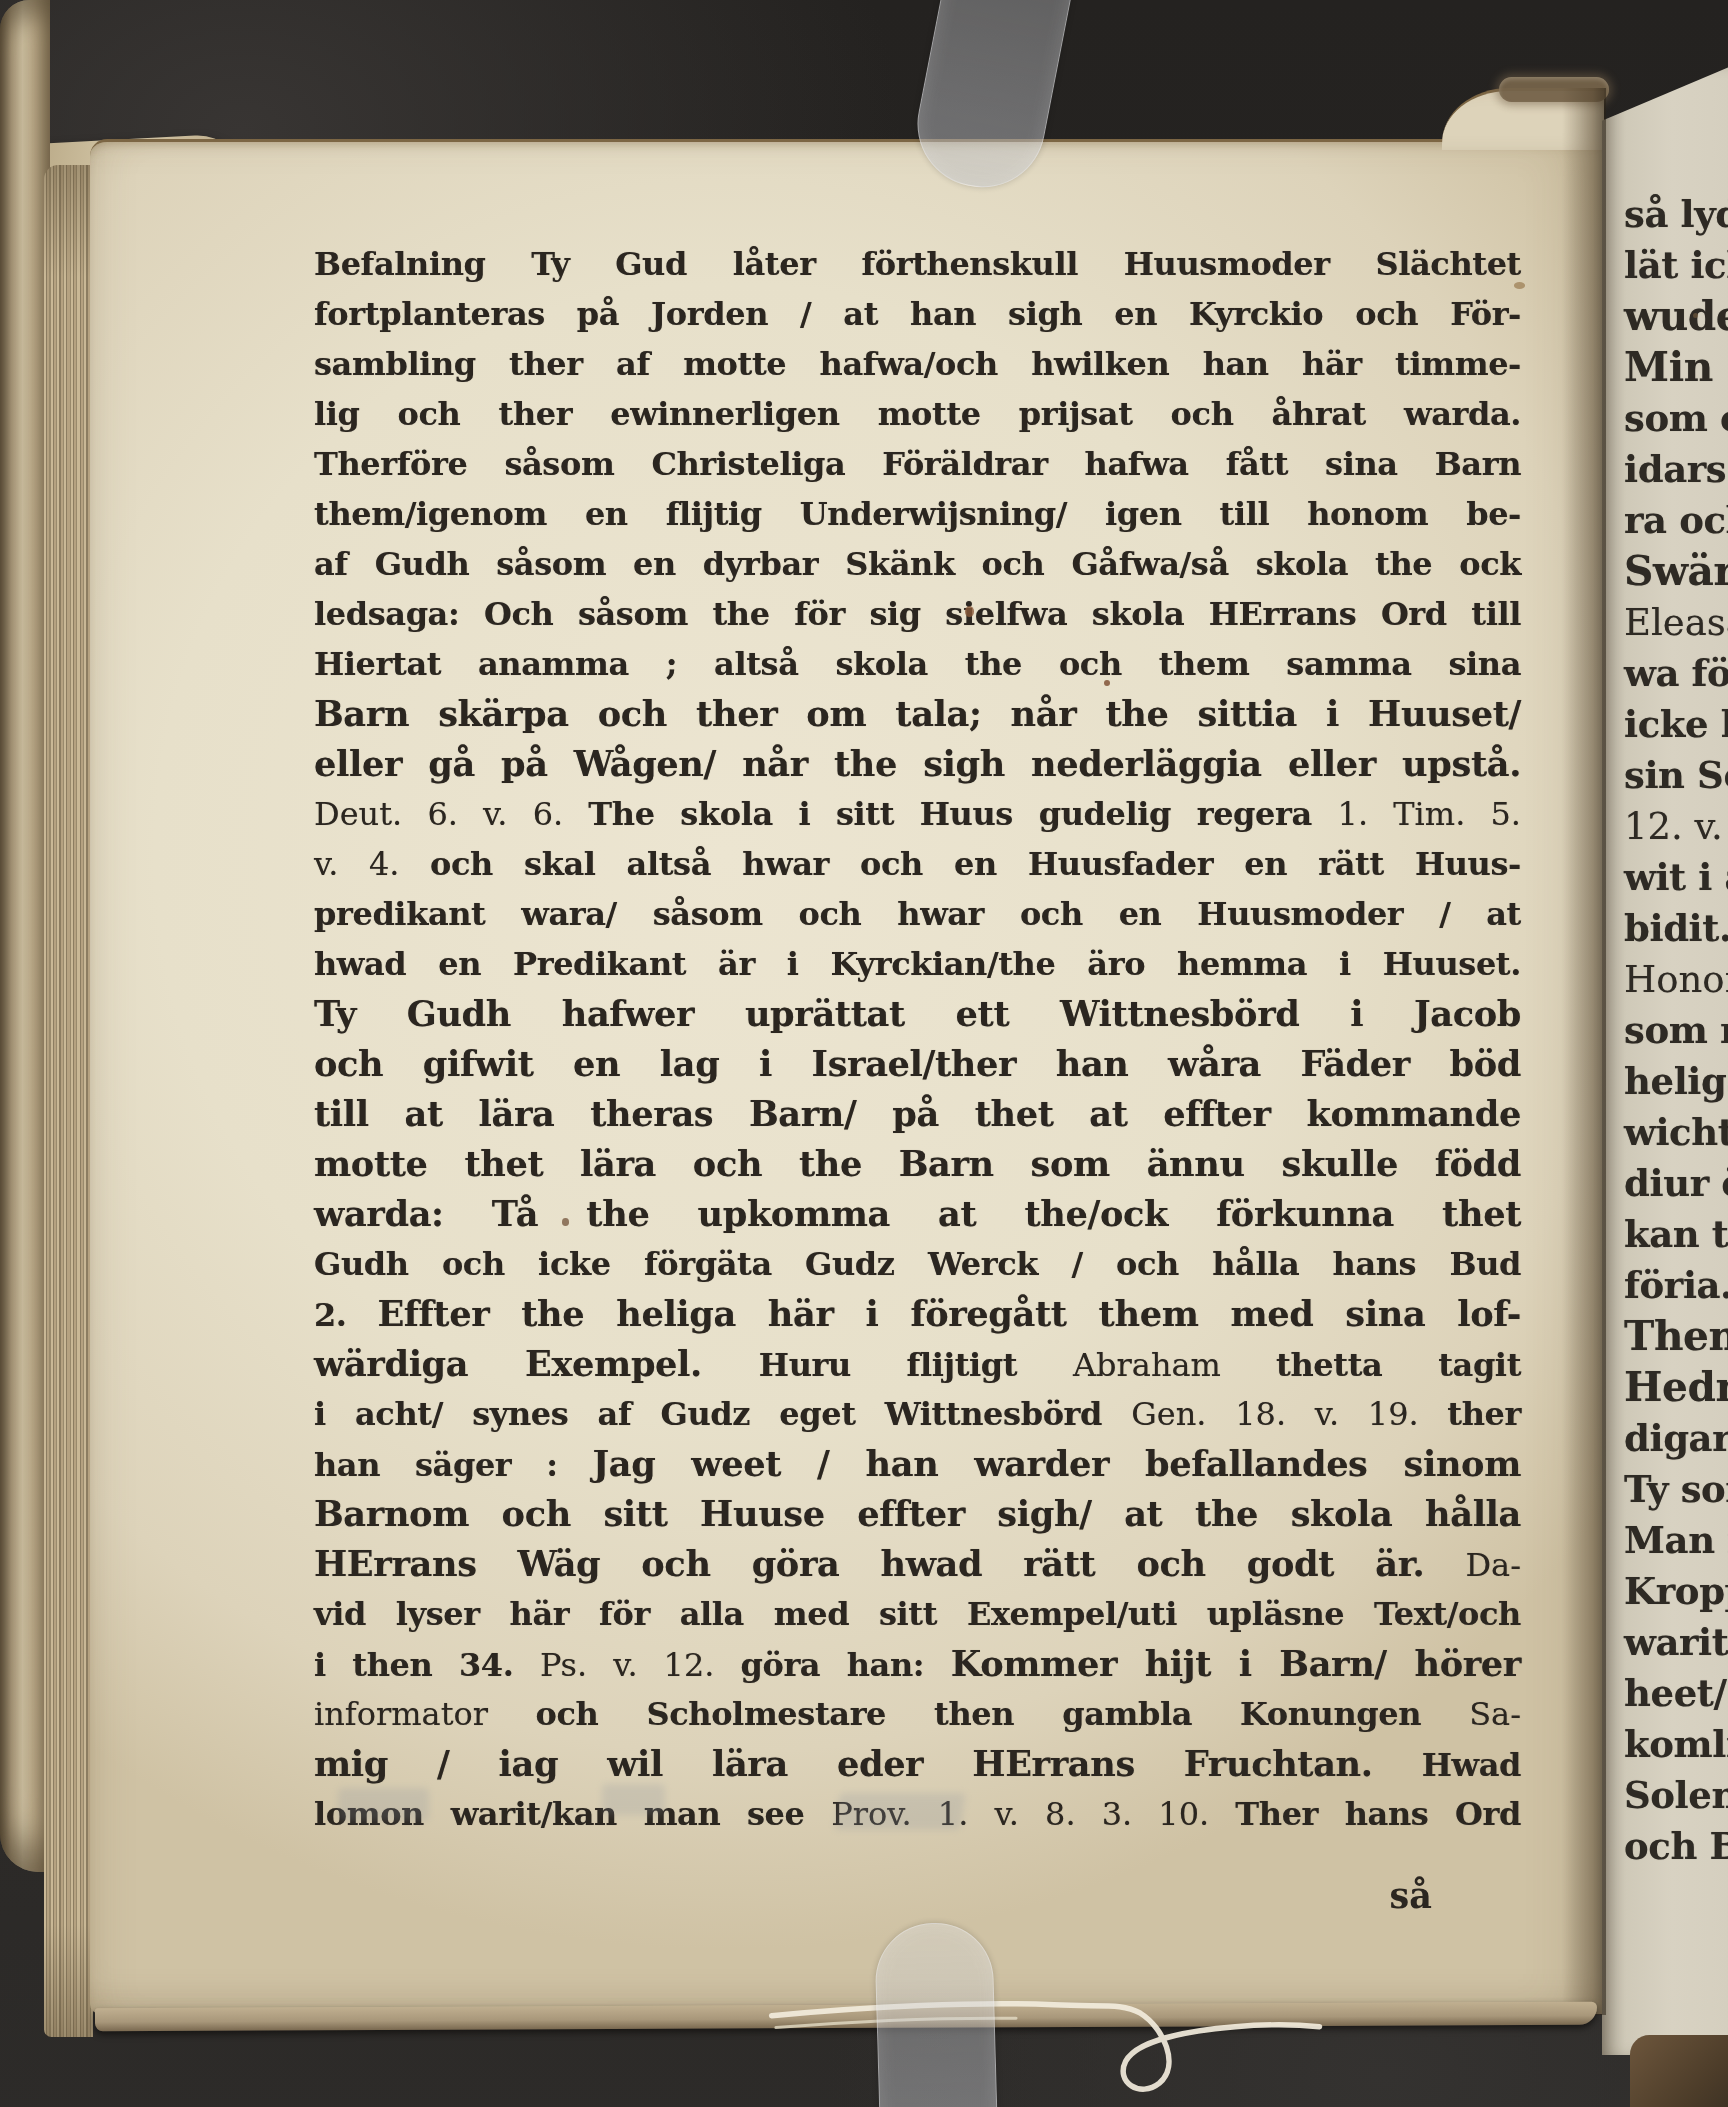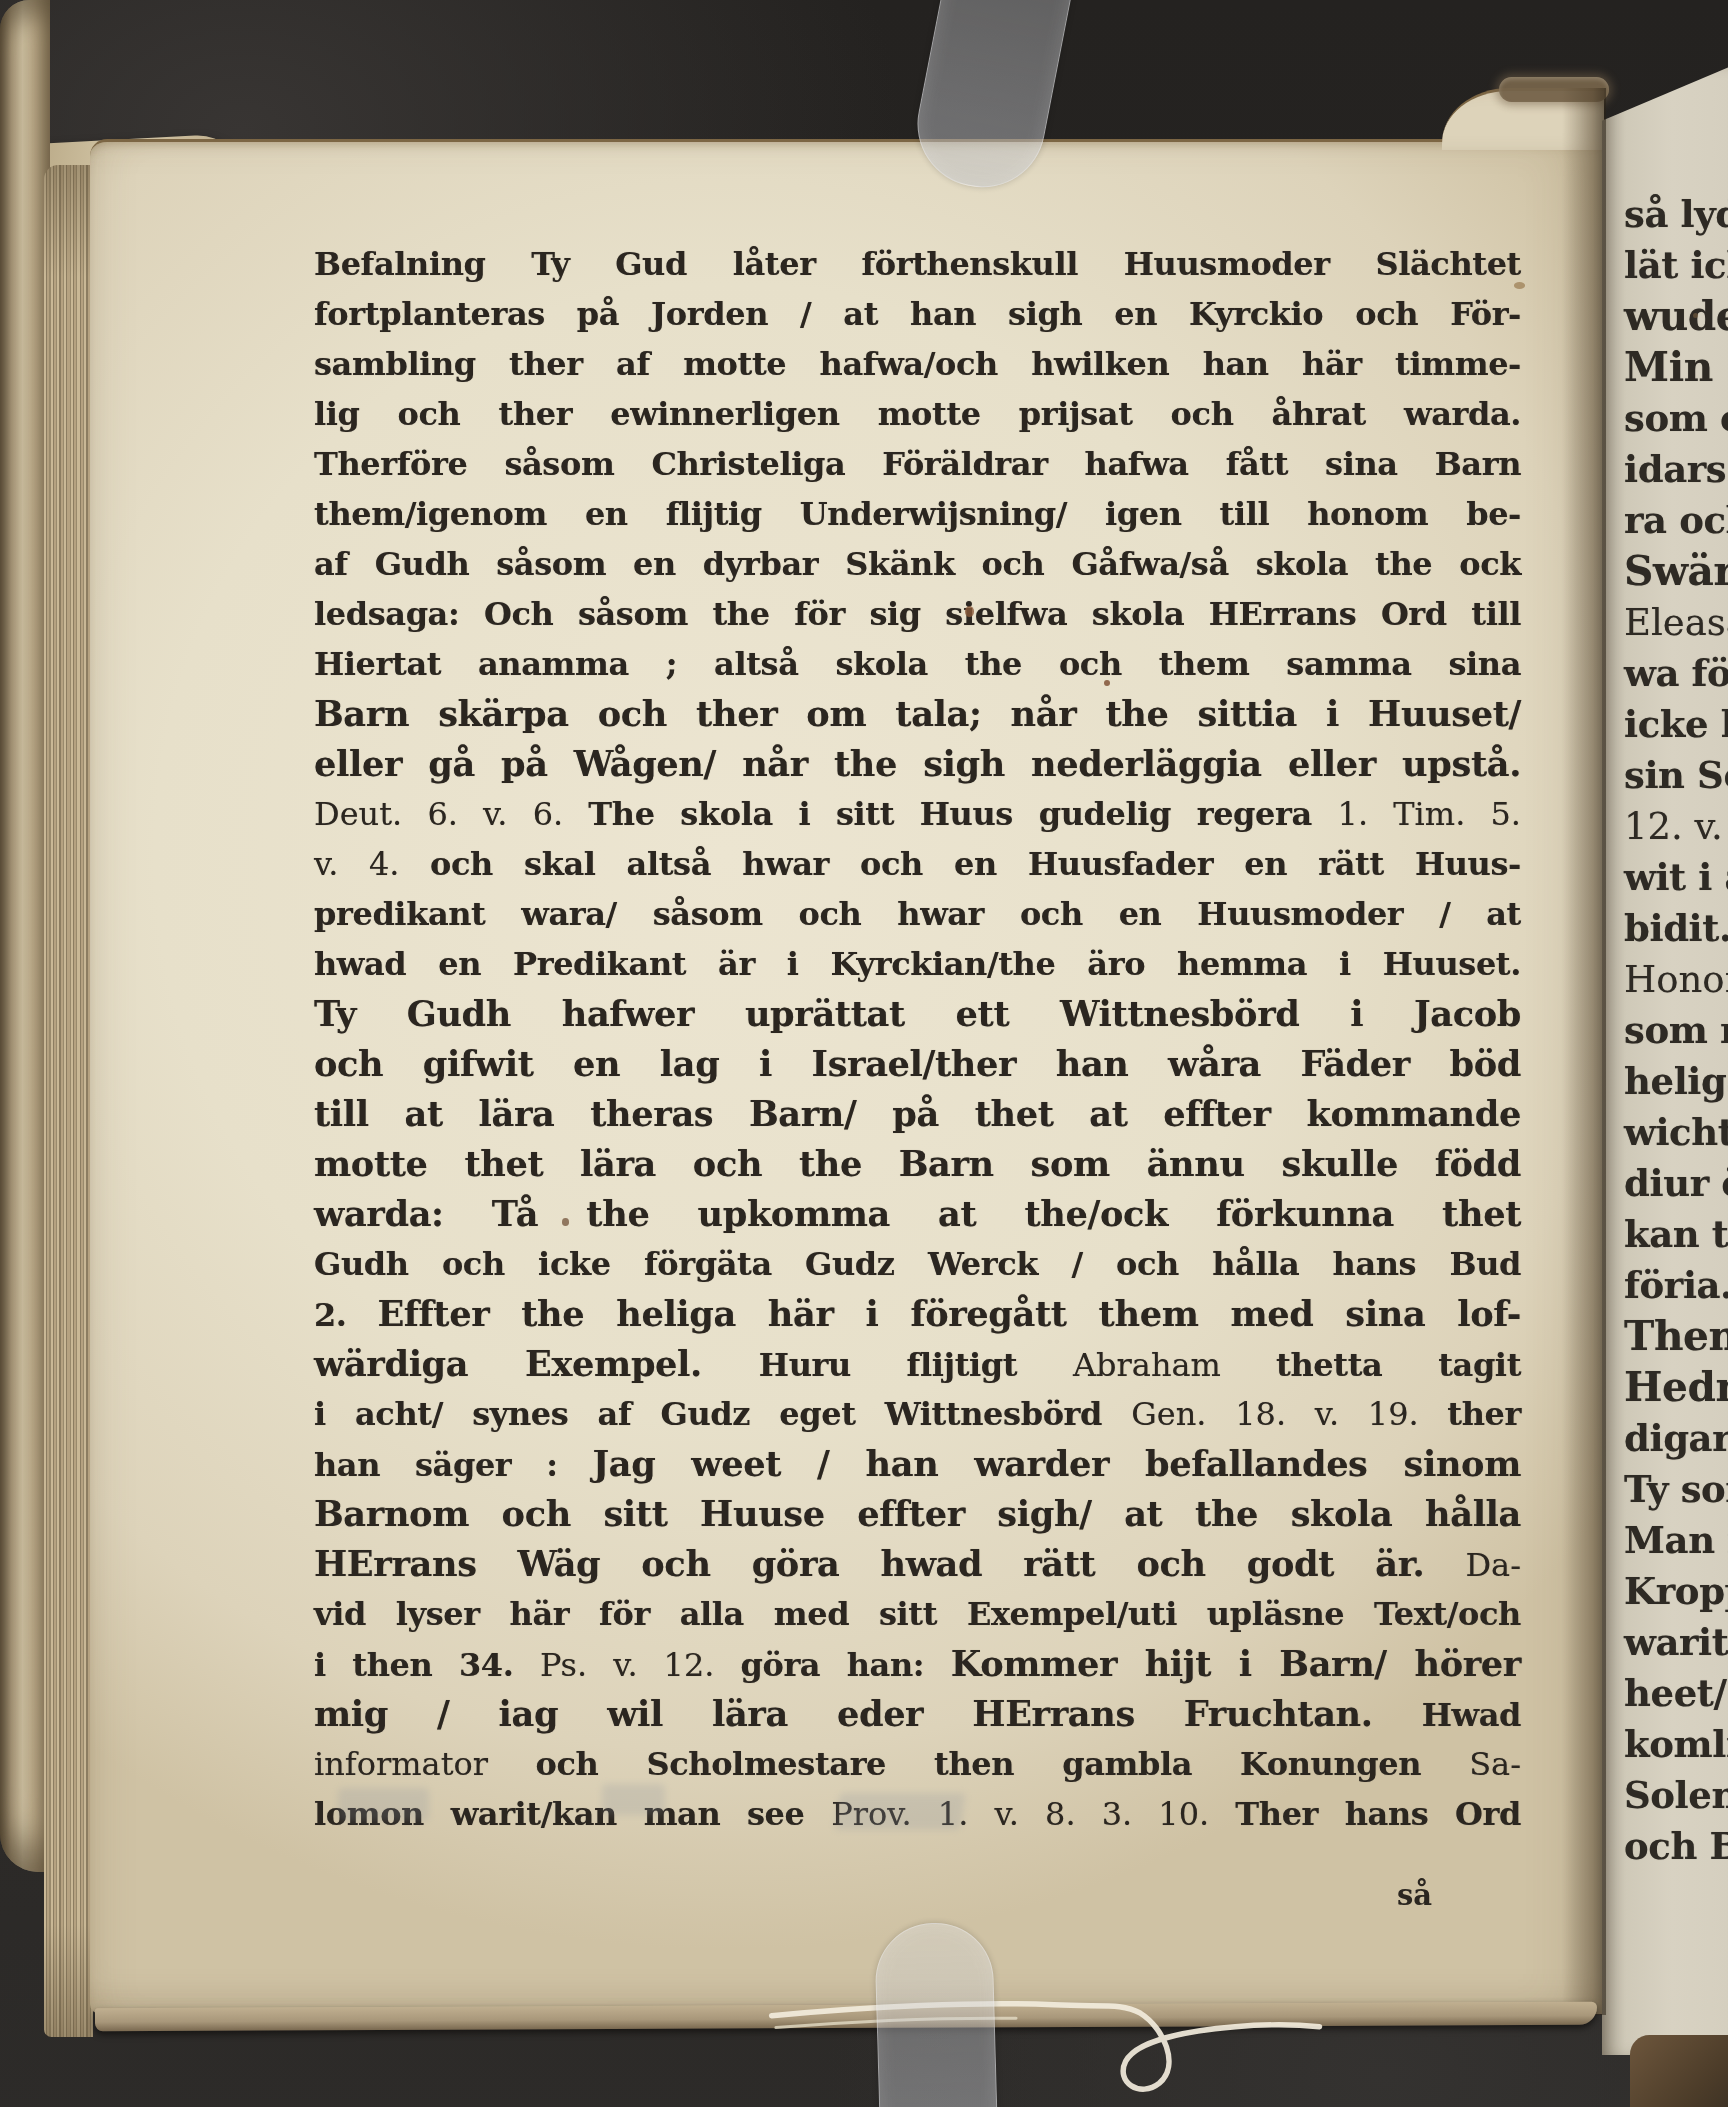--- a/index.html
+++ b/index.html
@@ -52,21 +52,21 @@
   .text-left{position:absolute;left:314px;top:239px;width:1207px;color:#2b2620;
     font-size:32px;text-shadow:0 0 0.8px rgba(43,38,32,.38);}
   .text-left .line{height:50px;line-height:50px;text-align:justify;text-align-last:justify;white-space:nowrap;}
   .text-right{position:absolute;left:1624px;top:189px;width:110px;color:#2e2a24;
     font-size:37px;text-shadow:0 0 0.8px rgba(46,42,36,.4);}
   .text-right .line{height:51px;line-height:51px;white-space:nowrap;text-align:left;text-align-last:left;}
   .fr{font-weight:700;letter-spacing:-0.4px;}
   .frb{font-weight:700;font-size:1.1em;letter-spacing:-0.4px;}
   .rm{font-weight:400;letter-spacing:0;}
   .catchword{position:absolute;left:314px;top:1870px;width:1207px;height:51px;line-height:51px;
-    text-align:right;padding-right:0;color:#2b2620;font-size:29px;font-weight:700;}
+    text-align:right;padding-right:0;color:#2b2620;font-size:35px;font-weight:700;}
   .catchword span{margin-right:89px;}
   
   .under-edge{position:absolute;left:95px;top:2005px;width:1502px;height:23px;
     background:linear-gradient(180deg,#c0af90 0%,#a8977a 60%,#7a6950 100%);
     border-radius:4.2px 7.6px 25px 11px;transform:rotate(-0.25deg);
     box-shadow:0 3.4px 6.7px rgba(10,8,6,.6);}
   .thread{position:absolute;left:759px;top:1977px;pointer-events:none;}
   .smudge{position:absolute;background:#8e959e;opacity:.22;filter:blur(3.8px);border-radius:5px;}
   .sm1{left:837px;top:1793px;width:126px;height:37px;transform:skewX(-8deg);}
   .sm2{left:338px;top:1788px;width:91px;height:33px;}
@@ -125,22 +125,22 @@
       <div class="line"><span class="frb">warda: Tå the upkomma at the/ock förkunna thet</span></div>
       <div class="line"><span class="fr">Gudh och icke förgäta Gudz Werck / och hålla hans Bud</span></div>
       <div class="line"><span class="fr">2. </span><span class="frb">Effter the heliga här i föregått them med sina lof-</span></div>
       <div class="line"><span class="frb">wärdiga Exempel. </span><span class="fr">Huru flijtigt </span><span class="rm">Abraham </span><span class="fr">thetta tagit</span></div>
       <div class="line"><span class="fr">i acht/ synes af Gudz eget Wittnesbörd </span><span class="rm">Gen. 18. v. 19. </span><span class="fr">ther</span></div>
       <div class="line"><span class="fr">han säger : </span><span class="frb">Jag weet / han warder befallandes sinom</span></div>
       <div class="line"><span class="frb">Barnom och sitt Huuse effter sigh/ at the skola hålla</span></div>
       <div class="line"><span class="frb">HErrans Wäg och göra hwad rätt och godt är. </span><span class="rm">Da-</span></div>
       <div class="line"><span class="fr">vid lyser här för alla med sitt Exempel/uti upläsne Text/och</span></div>
       <div class="line"><span class="fr">i then 34. </span><span class="rm">Ps. v. 12. </span><span class="fr">göra han: </span><span class="frb">Kommer hijt i Barn/ hörer</span></div>
+      <div class="line"><span class="rm">informator </span><span class="fr">och Scholmestare then gambla Konungen </span><span class="rm">Sa-</span></div>
       <div class="line"><span class="frb">mig / iag wil lära eder HErrans Fruchtan. </span><span class="fr">Hwad</span></div>
-      <div class="line"><span class="rm">informator </span><span class="fr">och Scholmestare then gambla Konungen </span><span class="rm">Sa-</span></div>
       <div class="line"><span class="fr">lomon warit/kan man see </span><span class="rm">Prov. 1. v. 8. 3. 10. </span><span class="fr">Ther hans Ord</span></div>
     </div>
   <div class="catchword"><span>så</span></div>
   <div class="text-right">
       <div class="line"><span class="fr">så lydä</span></div>
       <div class="line"><span class="fr">lät ick</span></div>
       <div class="line"><span class="frb">wude</span></div>
       <div class="line"><span class="frb">Min S</span></div>
       <div class="line"><span class="fr">som och</span></div>
       <div class="line"><span class="fr">idars</span></div>

